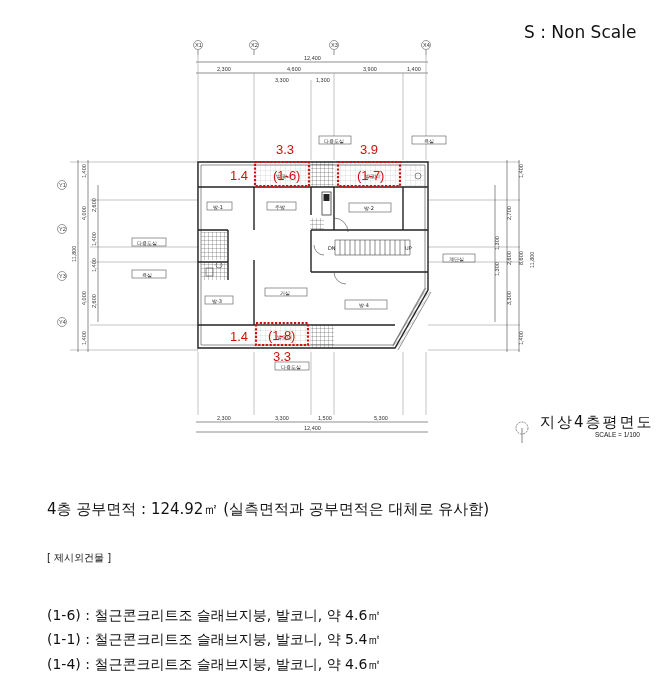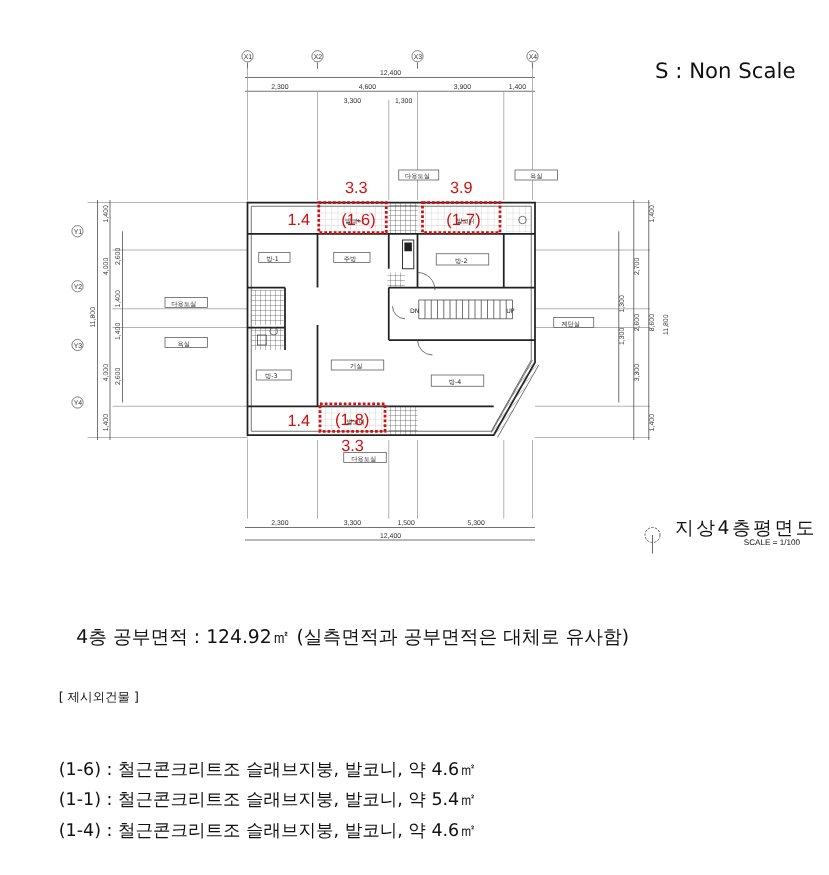--- a/index.html
+++ b/index.html
@@ -1,30 +1,30 @@
 <!DOCTYPE html>
 <html><head>
 <meta charset="utf-8">
 <style>
   html,body{margin:0;padding:0;background:#fff;}
   body{width:663px;height:700px;position:relative;overflow:hidden;font-family:"DejaVu Sans","Liberation Sans",sans-serif;color:#111;}
-  .scale-note{position:absolute;left:524px;top:22px;font-size:17px;font-family:"DejaVu Sans",sans-serif;margin-top:25px;}
+  .scale-note{position:absolute;left:524px;top:22px;font-size:17px;font-family:"DejaVu Sans",sans-serif;}
   #plan{position:absolute;left:0;top:0;width:663px;height:460px;}
   .dim{font-family:"Liberation Sans",sans-serif;font-size:5.5px;fill:#333;}
   .grid{stroke:#9a9a9a;stroke-width:0.6;}
   .wall{stroke:#222;stroke-width:1.4;fill:none;}
   .thin{stroke:#444;stroke-width:0.6;fill:none;}
   .room-label-box{fill:#fff;stroke:#555;stroke-width:0.6;}
   .room-label{font-size:5px;fill:#222;font-family:"DejaVu Sans",sans-serif;}
   .red{fill:#d01010;font-family:"Liberation Sans",sans-serif;font-size:13px;}
   .redbox{fill:none;stroke:#d01010;stroke-width:2.2;stroke-dasharray:2.2,1.6;}
   .title-block{position:absolute;left:520px;top:415px;}
   .plan-title{font-size:15px;letter-spacing:2px;position:absolute;left:20px;top:-2px;white-space:nowrap;font-family:"DejaVu Sans",sans-serif;text-align:right;}
   .plan-scale{font-size:6.5px;position:absolute;left:75px;top:16px;white-space:nowrap;font-family:"Liberation Sans",sans-serif;}
-  .summary{position:absolute;left:61px;top:500px;font-size:15px;white-space:nowrap;}
+  .summary{position:absolute;left:47px;top:500px;font-size:15px;white-space:nowrap;}
   .section{position:absolute;left:47px;top:551px;font-size:10px;white-space:nowrap;}
   .item{position:absolute;left:47px;font-size:14px;white-space:nowrap;margin-top:28px;}
 </style>
 </head>
 <body>
 
 <div class="scale-note">S : Non Scale</div>
 
 <svg id="plan" viewBox="0 0 663 460" xmlns="http://www.w3.org/2000/svg">
   <defs>

